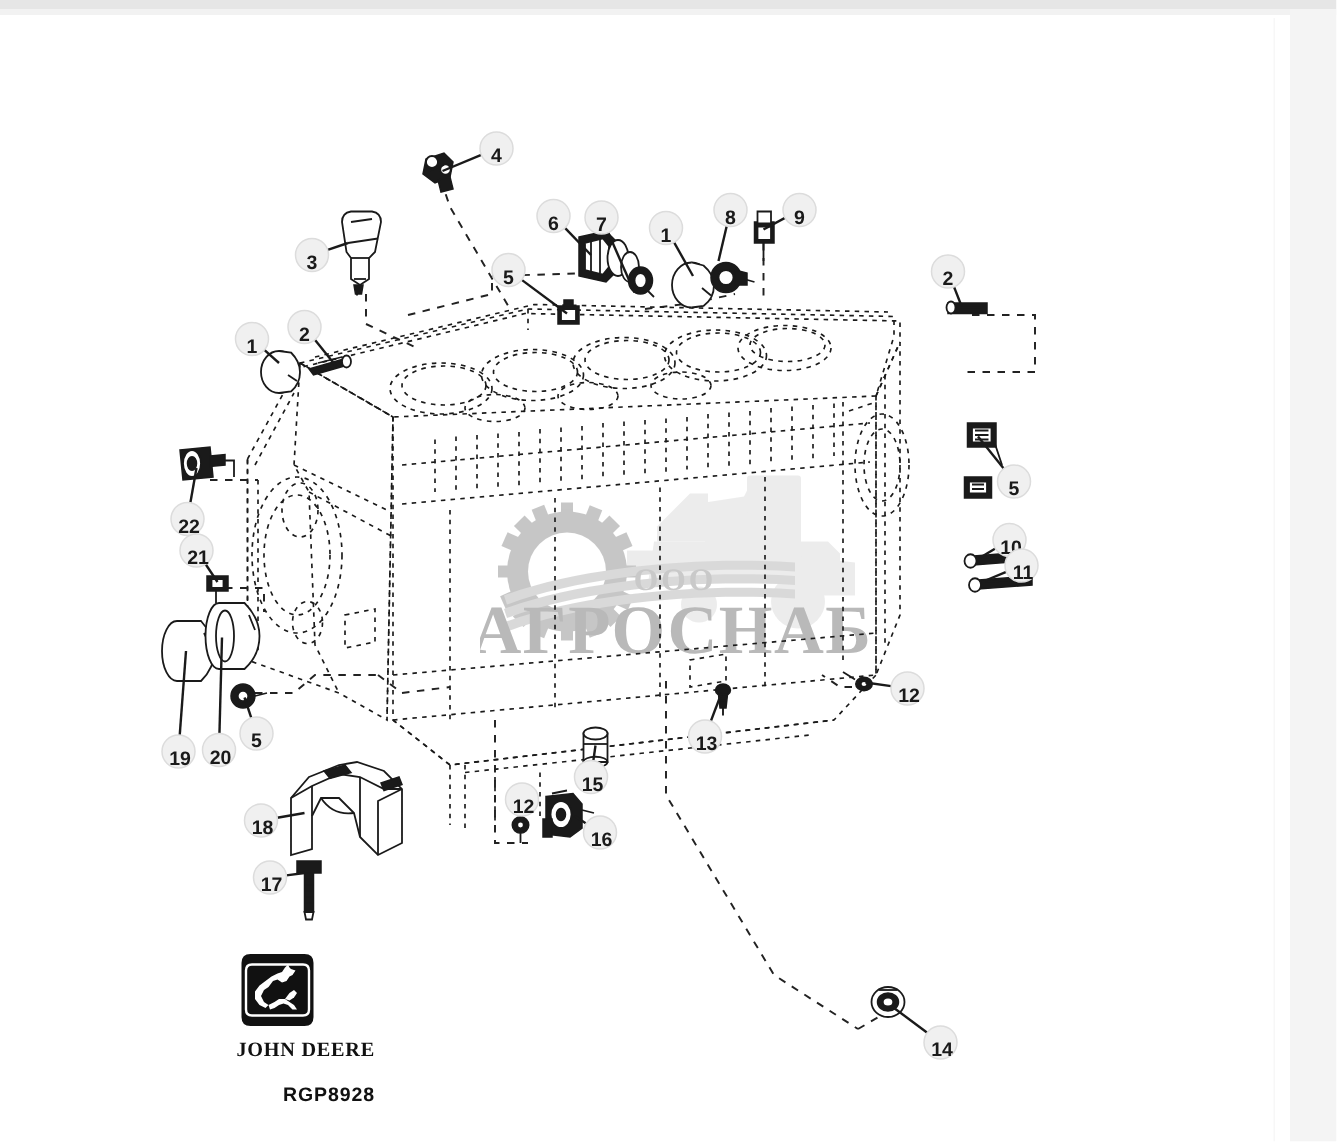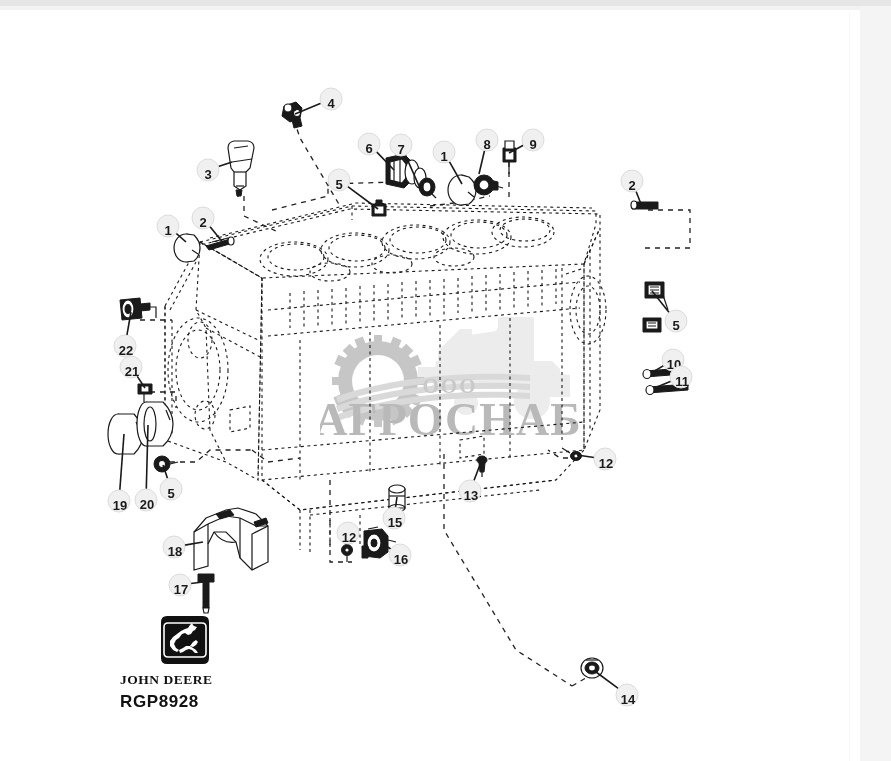--- a/index.html
+++ b/index.html
@@ -17,25 +17,25 @@
 
   
   #canvas{position:absolute;left:0;top:10px;width:860px;height:751px;}
   #canvas svg{position:absolute;left:0;top:0;}
 
   
   #watermark{position:absolute;left:320px;top:305px;width:260px;height:150px;
              pointer-events:none;text-align:center;}
 
   
-  #jd{position:absolute;left:120px;top:612px;width:130px;text-align:left;}
+  #jd{position:absolute;left:120px;top:632px;width:130px;text-align:right;}
   #jd .mark{width:56px;height:56px;margin:0 auto;}
   #jd .wordmark{margin-top:4px;font-size:13.5px;letter-spacing:.5px;
                 color:#111;font-weight:700;font-family:"Liberation Serif",serif;}
-  #jd .code{margin-top:4px;font-size:17px;font-weight:700;color:#111;
+  #jd .code{margin-top:14px;font-size:13px;font-weight:700;color:#111;
             letter-spacing:.6px;font-family:"Liberation Sans",sans-serif;}
 
   .cnum{font-family:"Liberation Sans",sans-serif;font-weight:700;
         font-size:13px;fill:#1a1a1a;}
 </style>
 </head>
 <body>
 
 <div id="page">
 

